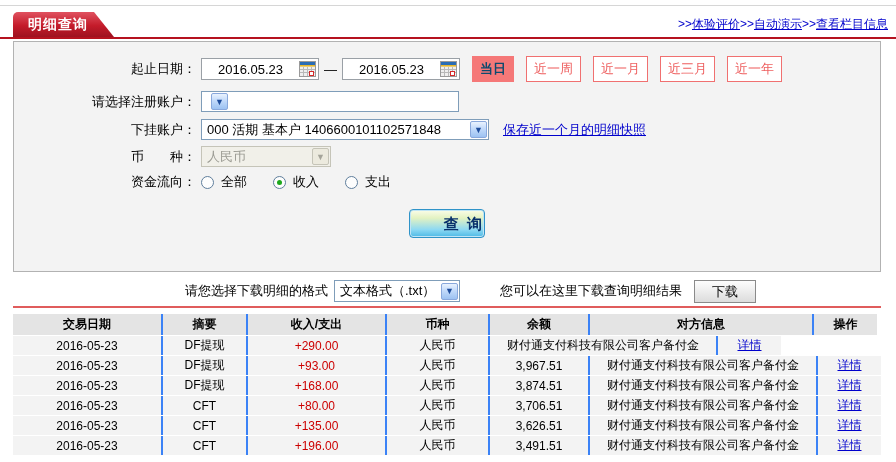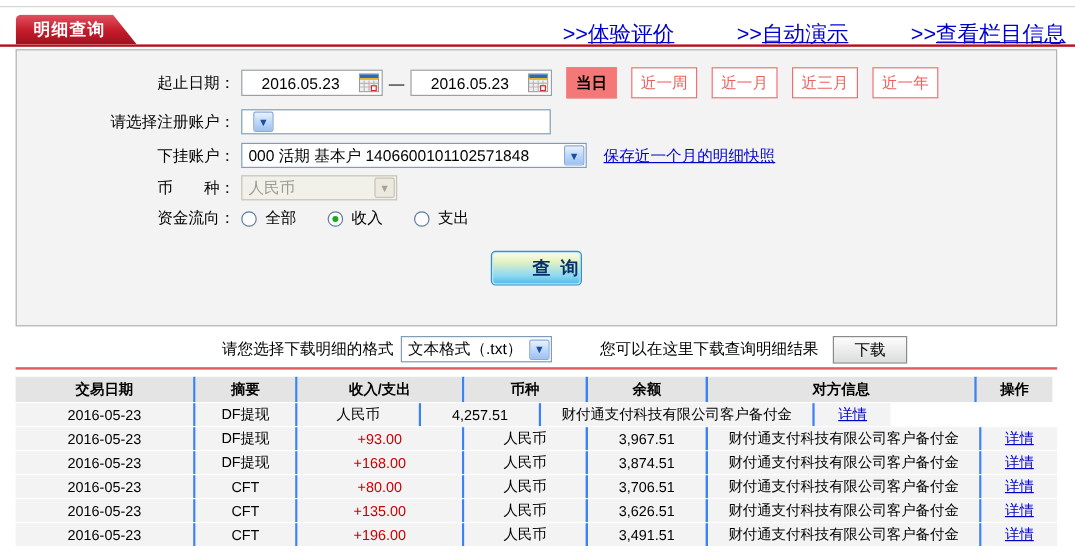--- a/index.html
+++ b/index.html
@@ -8,39 +8,39 @@
 
   .top-hairline{position:absolute;top:5px;left:0;width:896px;border-top:1px solid #d6d6d6;}
 
   .tab{position:absolute;left:13px;top:12px;height:25px;line-height:25px;padding:0 26px 0 15px;
        color:#fff;font-weight:bold;font-size:14px;letter-spacing:1px;
        background:linear-gradient(180deg,#e05260 0%,#c41b2a 55%,#9e1220 100%);
        clip-path:polygon(0 0,calc(100% - 20px) 0,100% 100%,0 100%);
        border-top-left-radius:5px;}
   .tab-underline{position:absolute;top:37px;left:0;width:896px;height:2px;background:#b5121f;}
 
-  .top-links{position:absolute;top:16px;right:8px;display:flex;gap:52px;font-size:18px;}
+  .top-links{position:absolute;top:16px;right:8px;display:flex;font-size:12px;}
   .top-link{color:#0000cc;text-decoration:none;cursor:pointer;}
   .top-link .prefix{text-decoration:none;}
   .top-link .lbl{text-decoration:underline;}
 
   .panel{position:absolute;left:13px;top:41px;width:868px;height:231px;box-sizing:border-box;
          background:#f3f3f3;border:1px solid #b2b2b2;}
   .form-row{position:absolute;left:0;right:0;display:flex;align-items:center;}
   .form-label{width:182px;text-align:right;flex:0 0 182px;white-space:pre;}
 
   .date-box{width:118px;height:22px;background:#fff;border:1px solid #9aa0a6;
             display:flex;align-items:center;box-sizing:border-box;margin-left:5px;}
   .date-box .dval{flex:1;text-align:center;font-size:13px;}
   .cal{width:17px;height:16px;margin-right:2px;flex:0 0 17px;cursor:pointer;}
   .dash{margin:0 5px;}
 
   .qbtn{height:26px;line-height:24px;box-sizing:border-box;padding:0 7px;margin-left:12px;
         font-size:13px;cursor:pointer;border:1px solid #f07070;color:#ee5f5f;background:#fff;}
-  .qbtn.active{background:#f57878;color:#000000;border-color:#f57878;font-weight:bold;}
+  .qbtn.active{background:#f57878;color:#0c4a6e;border-color:#f57878;font-weight:bold;}
 
   .select{height:21px;box-sizing:border-box;background:#fff;border:1px solid #7f9db9;
           display:flex;align-items:center;padding-left:5px;font-size:13px;margin-left:5px;cursor:pointer;}
   .select .sval{flex:1;white-space:nowrap;overflow:hidden;}
   .select .arrow{flex:0 0 17px;width:17px;height:17px;margin-left:4px;margin-right:1px;
           background:linear-gradient(180deg,#e9f2fe 0%,#c2dafa 45%,#9cc2f2 100%);
           border:1px solid #89a8dc;border-radius:2px;box-sizing:border-box;
           display:flex;align-items:center;justify-content:center;color:#1e4d9c;font-size:9px;font-weight:bold;}
   .select.disabled{background:#f1f0e9;border-color:#c5c4b8;color:#9b9b93;cursor:default;}
   .select.disabled .arrow{background:#eceade;border-color:#c5c4b8;color:#a5a49a;}
@@ -206,22 +206,22 @@
         <div class="gcell" style="width: 139px;">收入/支出</div>
         <div class="gcell" style="width: 103px;">币种</div>
         <div class="gcell" style="width: 100px;">余额</div>
         <div class="gcell" style="width: 224px;">对方信息</div>
         <div class="gcell" style="width: 63px;">操作</div>
       </div>
     <div class="gbody" id="tbody">
         <div class="grow">
           <div class="gcell" style="width: 150px;">2016-05-23</div>
           <div class="gcell" style="width: 85px;">DF提现</div>
-          <div class="gcell" style="width: 103px;">人民币</div>
-          <div class="gcell" style="width: 100px;">4,257.51</div>
+          <div class="gcell amount" style="width: 139px;">+290.00</div>
+          <div class="gcell" style="width: 103px;">人民币</div>
           <div class="gcell" style="width: 228px;">财付通支付科技有限公司客户备付金</div>
           <div class="gcell" style="width: 63px;">
             <a class="detail-link">详情</a>
           </div>
         </div>
         <div class="grow">
           <div class="gcell" style="width: 150px;">2016-05-23</div>
           <div class="gcell" style="width: 85px;">DF提现</div>
           <div class="gcell amount" style="width: 139px;">+93.00</div>
           <div class="gcell" style="width: 103px;">人民币</div>

